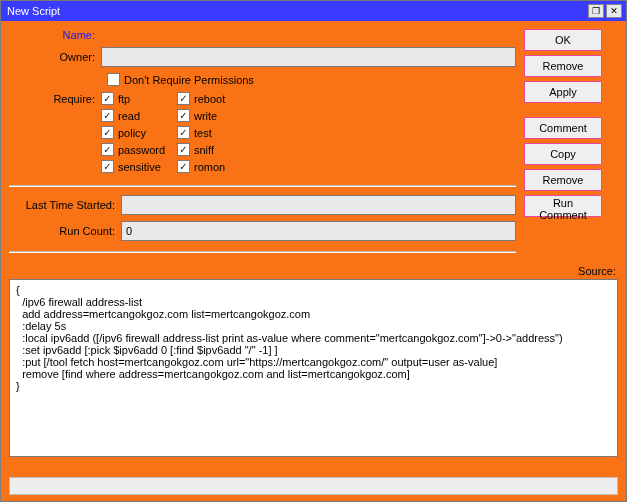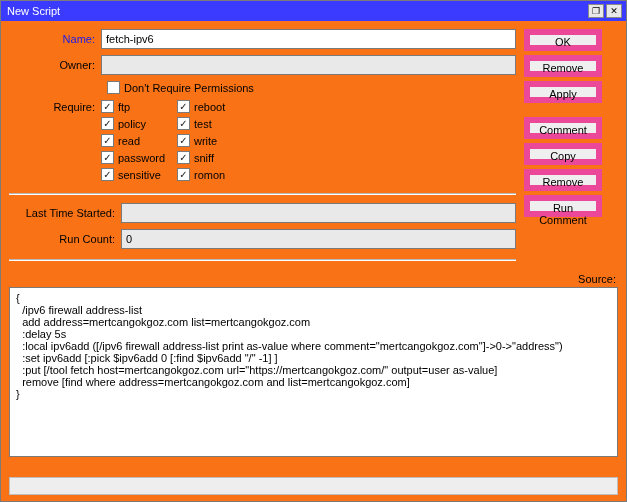--- a/index.html
+++ b/index.html
@@ -50,21 +50,21 @@
   }
   .side-col {
     width: 78px;
     display: flex;
     flex-direction: column;
     gap: 4px;
   }
   .side-btn {
     height: 22px;
     background: #efefef;
-    border: 6px solid #ec4899;
+    border: 1px solid #ec4899;
     font-size: 11px;
     cursor: pointer;
   }
   .side-gap { height: 6px; }
 
   .form-row {
     display: flex;
     align-items: center;
     margin-bottom: 6px;
   }
@@ -174,21 +174,20 @@
       <div class="titlebar-btn">❐</div>
       <div class="titlebar-btn">✕</div>
     </div>
   </div>
 
   <div class="body">
     <div class="main-col">
 
       <div class="form-row">
         <span class="form-label blue">Name:</span>
-        <input class="text-input" value="fetch-ipv6" style="">
       </div>
 
       <div class="form-row">
         <span class="form-label">Owner:</span>
         <input class="text-input ro" readonly="" value="" style="">
       </div>
 
       <div class="checkbox-row">
         <span class="cb"></span>
         <span>Don't Require Permissions</span>
@@ -203,36 +202,36 @@
             </div>
           <div class="policy-cell">
               <span class="cb checked"></span>
               <span>reboot</span>
             </div>
         </div>
         <div class="policy-line">
           <span class="form-label"></span>
           <div class="policy-cell">
               <span class="cb checked"></span>
+              <span>read</span>
+            </div>
+          <div class="policy-cell">
+              <span class="cb checked"></span>
+              <span>write</span>
+            </div>
+        </div>
+        <div class="policy-line">
+          <span class="form-label"></span>
+          <div class="policy-cell">
+              <span class="cb checked"></span>
               <span>policy</span>
             </div>
           <div class="policy-cell">
               <span class="cb checked"></span>
               <span>test</span>
-            </div>
-        </div>
-        <div class="policy-line">
-          <span class="form-label"></span>
-          <div class="policy-cell">
-              <span class="cb checked"></span>
-              <span>read</span>
-            </div>
-          <div class="policy-cell">
-              <span class="cb checked"></span>
-              <span>write</span>
             </div>
         </div>
         <div class="policy-line">
           <span class="form-label"></span>
           <div class="policy-cell">
               <span class="cb checked"></span>
               <span>password</span>
             </div>
           <div class="policy-cell">
               <span class="cb checked"></span>

